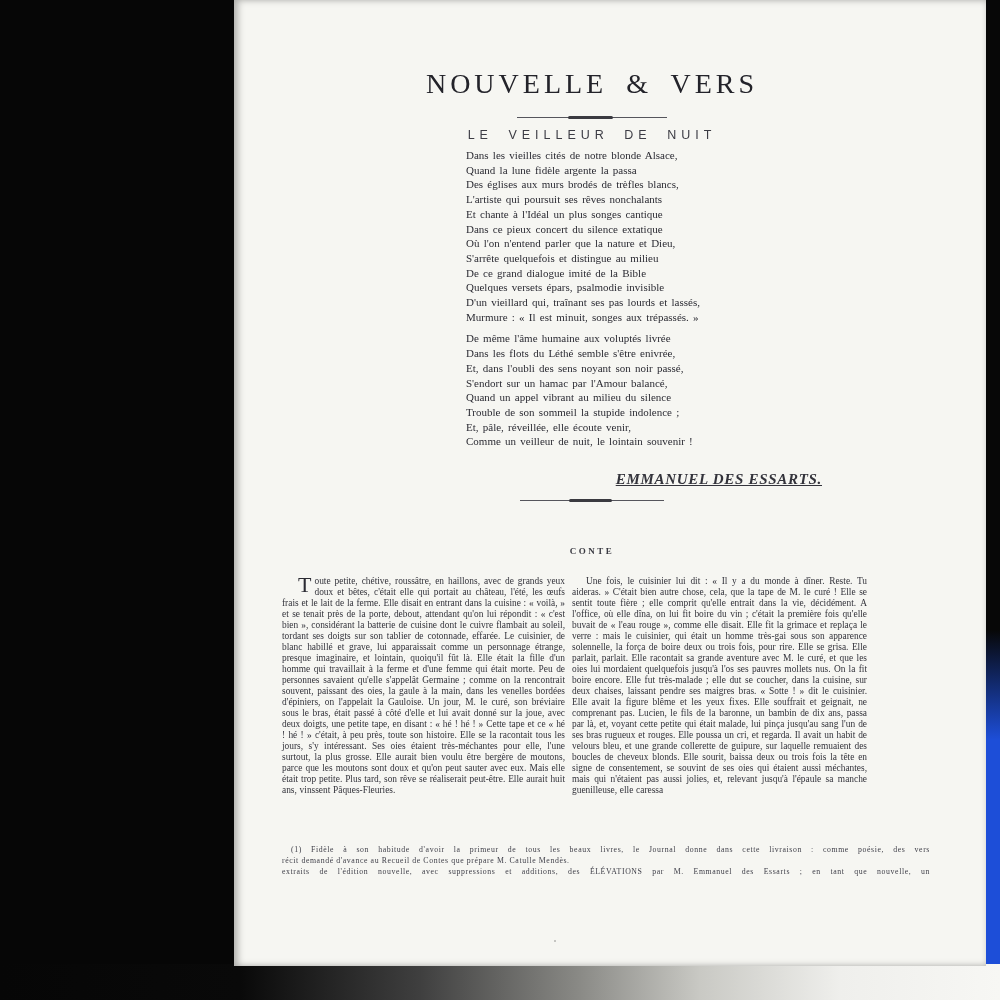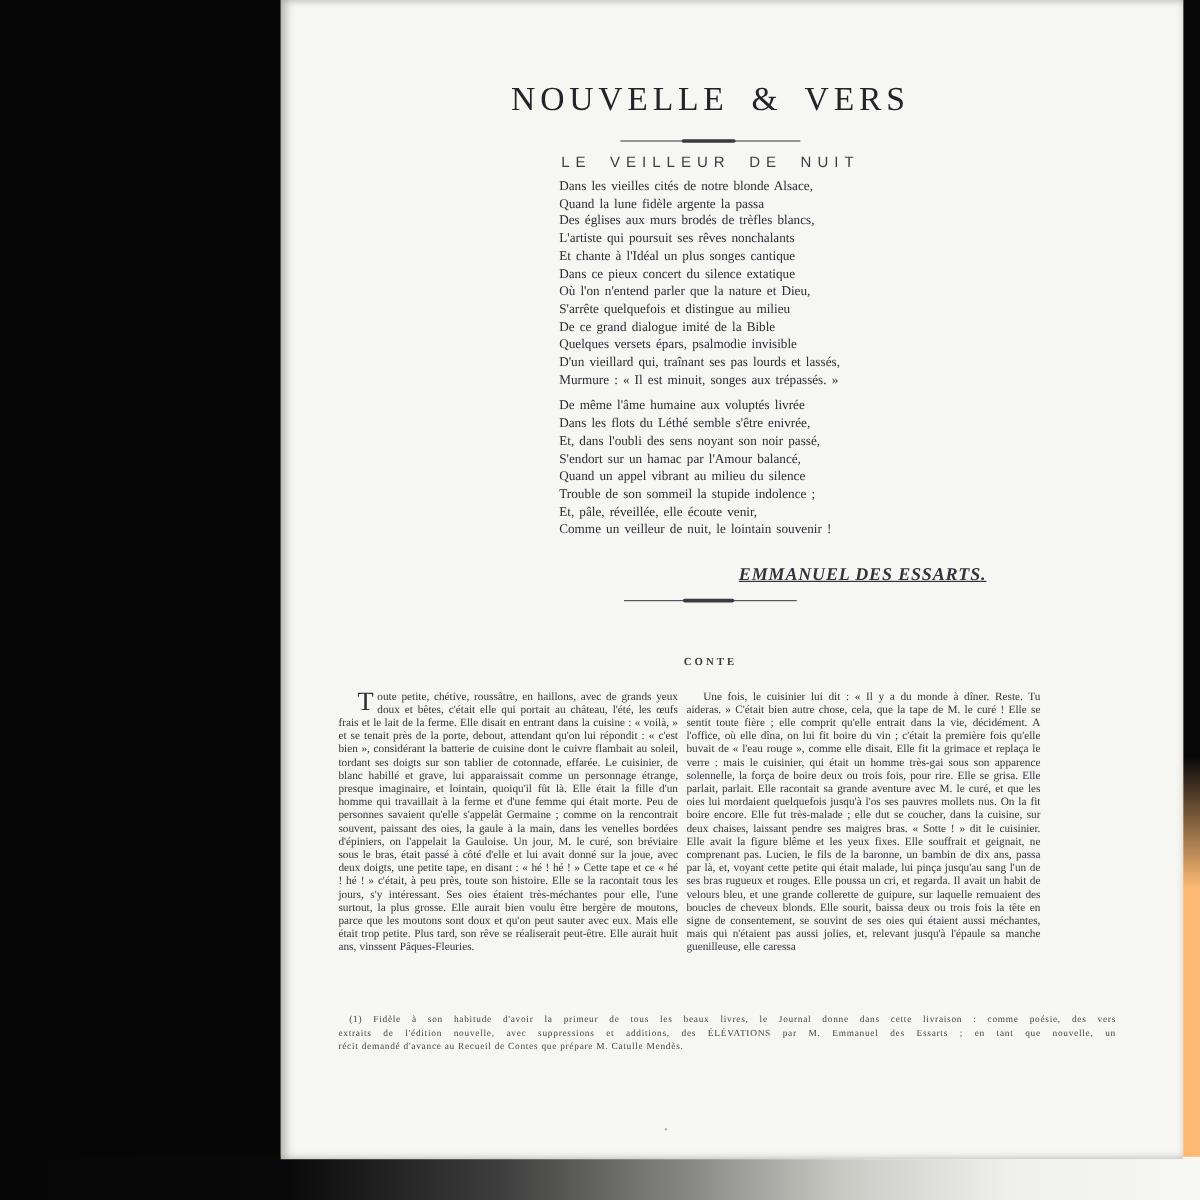--- a/index.html
+++ b/index.html
@@ -1,17 +1,17 @@
 <!DOCTYPE html>
 <html><head>
 <meta charset="utf-8">
 <style>
   html,body{margin:0;padding:0;}
   body{background:#fbfbf9;font-family:"Liberation Serif", serif;}
-  .scan{position:relative;width:1000px;height:1000px;overflow:hidden;background:#fdba74;}
+  .scan{position:relative;width:1000px;height:1000px;overflow:hidden;background:#1d4ed8;}
 
   
   .black-left{position:absolute;left:0;top:0;width:234px;height:1000px;background:#060606;}
   .black-right{position:absolute;left:986px;top:0;width:14px;height:740px;
     background:linear-gradient(to bottom,#070707 0,#070707 630px,rgba(7,7,7,0) 740px);}
   .bottom-band{position:absolute;left:0;top:964px;width:1000px;height:36px;
     background:linear-gradient(to right,#060606 0%,#090909 24%,#3f3f3f 42%,#8a8a86 58%,#c9c9c4 70%,#efefec 84%,#f7f7f4 100%);}
 
   .paper{position:absolute;left:234px;top:0;width:752px;height:966px;background:#f6f6f2;
     box-shadow:inset 4px 0 7px rgba(0,0,0,.28), inset -2px 0 5px rgba(0,0,0,.06);}
@@ -107,20 +107,20 @@
     <div class="col col-left">
       <span class="dropcap">T</span><span>oute petite, chétive, roussâtre, en haillons, avec de grands yeux doux et bêtes, c'était elle qui portait au château, l'été, les œufs frais et le lait de la ferme. Elle disait en entrant dans la cuisine : « voilà, » et se tenait près de la porte, debout, attendant qu'on lui répondit : « c'est bien », considérant la batterie de cuisine dont le cuivre flambait au soleil, tordant ses doigts sur son tablier de cotonnade, effarée. Le cuisinier, de blanc habillé et grave, lui apparaissait comme un personnage étrange, presque imaginaire, et lointain, quoiqu'il fût là. Elle était la fille d'un homme qui travaillait à la ferme et d'une femme qui était morte. Peu de personnes savaient qu'elle s'appelât Germaine ; comme on la rencontrait souvent, paissant des oies, la gaule à la main, dans les venelles bordées d'épiniers, on l'appelait la Gauloise. Un jour, M. le curé, son bréviaire sous le bras, était passé à côté d'elle et lui avait donné sur la joue, avec deux doigts, une petite tape, en disant : « hé ! hé ! » Cette tape et ce « hé ! hé ! » c'était, à peu près, toute son histoire. Elle se la racontait tous les jours, s'y intéressant. Ses oies étaient très-méchantes pour elle, l'une surtout, la plus grosse. Elle aurait bien voulu être bergère de moutons, parce que les moutons sont doux et qu'on peut sauter avec eux. Mais elle était trop petite. Plus tard, son rêve se réaliserait peut-être. Elle aurait huit ans, vinssent Pâques-Fleuries.</span>
     </div>
 
     <div class="col col-right">
       <p>Une fois, le cuisinier lui dit : « Il y a du monde à dîner. Reste. Tu aideras. » C'était bien autre chose, cela, que la tape de M. le curé ! Elle se sentit toute fière ; elle comprit qu'elle entrait dans la vie, décidément. A l'office, où elle dîna, on lui fit boire du vin ; c'était la première fois qu'elle buvait de « l'eau rouge », comme elle disait. Elle fit la grimace et replaça le verre : mais le cuisinier, qui était un homme très-gai sous son apparence solennelle, la força de boire deux ou trois fois, pour rire. Elle se grisa. Elle parlait, parlait. Elle racontait sa grande aventure avec M. le curé, et que les oies lui mordaient quelquefois jusqu'à l'os ses pauvres mollets nus. On la fit boire encore. Elle fut très-malade ; elle dut se coucher, dans la cuisine, sur deux chaises, laissant pendre ses maigres bras. « Sotte ! » dit le cuisinier. Elle avait la figure blême et les yeux fixes. Elle souffrait et geignait, ne comprenant pas. Lucien, le fils de la baronne, un bambin de dix ans, passa par là, et, voyant cette petite qui était malade, lui pinça jusqu'au sang l'un de ses bras rugueux et rouges. Elle poussa un cri, et regarda. Il avait un habit de velours bleu, et une grande collerette de guipure, sur laquelle remuaient des boucles de cheveux blonds. Elle sourit, baissa deux ou trois fois la tête en signe de consentement, se souvint de ses oies qui étaient aussi méchantes, mais qui n'étaient pas aussi jolies, et, relevant jusqu'à l'épaule sa manche guenilleuse, elle caressa</p>
     </div>
 
     <div class="footnote">
       <div class="fline fjust f1">(1) Fidèle à son habitude d'avoir la primeur de tous les beaux livres, le Journal donne dans cette livraison : comme poésie, des vers</div>
+      <div class="fline">récit demandé d'avance au Recueil de Contes que prépare M. Catulle Mendès.</div>
       <div class="fline fjust">extraits de l'édition nouvelle, avec suppressions et additions, des ÉLÉVATIONS par M. Emmanuel des Essarts ; en tant que nouvelle, un</div>
-      <div class="fline">récit demandé d'avance au Recueil de Contes que prépare M. Catulle Mendès.</div>
     </div>
 
 
     <div class="speck speck2"></div>
   </div>
 </div>
 
 </body></html>

